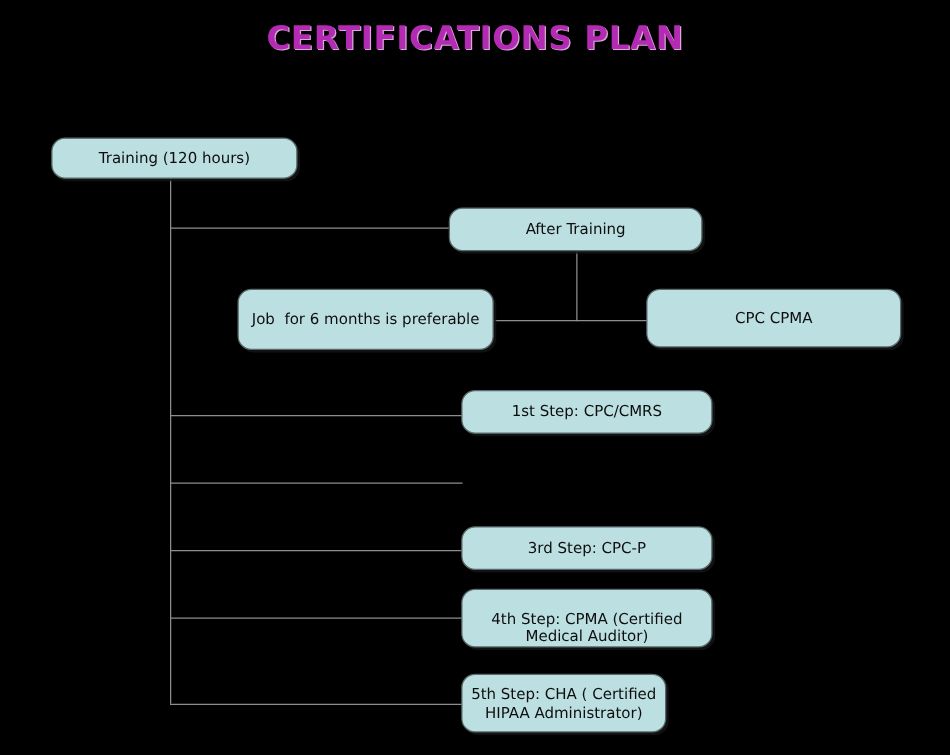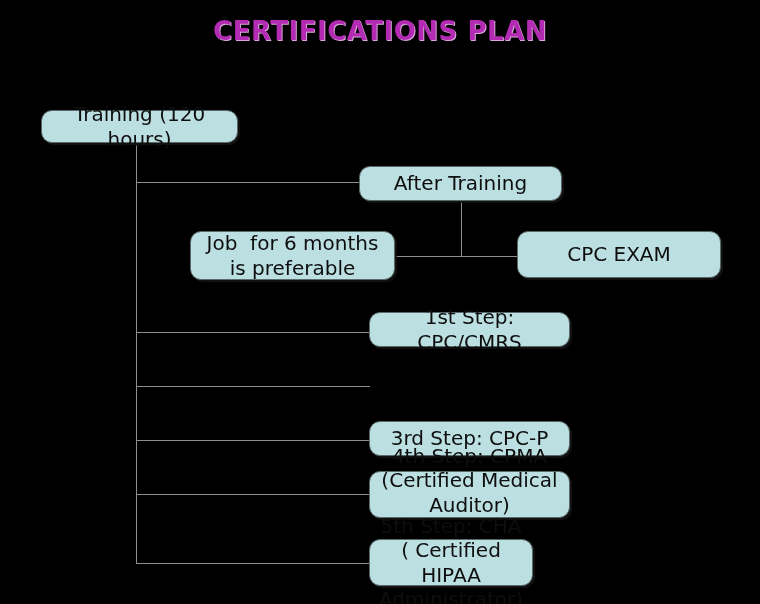--- a/index.html
+++ b/index.html
@@ -32,21 +32,21 @@
     text-shadow: 1px 1px 0 #d9a7d9;
   }
   .node {
     position: absolute;
     box-sizing: border-box;
     background: #bcdfe1;
     border: 1px solid #5a6a6b;
     border-radius: 11px;
     color: #0e0e0e;
     font-family: "DejaVu Sans", sans-serif;
-    font-size: 20px;
+    font-size: 12px;
     line-height: 1.22;
     display: flex;
     align-items: center;
     justify-content: center;
     text-align: center;
     box-shadow: 2px 2px 0 rgba(20,20,20,0.85);
     white-space: pre-wrap;
     padding: 0 6px;
   }
   .edge {
@@ -85,21 +85,21 @@
 
   <div class="node" style="left:359px; top:166px; width:203px; height:35px;">
     <span>After Training</span>
   </div>
 
   <div class="node" style="left:190px; top:231px; width:205px; height:49px;">
     <span>Job  for 6 months is preferable</span>
   </div>
 
   <div class="node" style="left:517px; top:231px; width:204px; height:47px;">
-    <span>CPC EXAM</span>
+    <span>CPC CPMA</span>
   </div>
 
   <div class="node" style="left:369px; top:312px; width:201px; height:35px;">
     <span>1st Step: CPC/CMRS</span>
   </div>
 
 
   <div class="node" style="left:369px; top:421px; width:201px; height:35px;text-align:right;">
     <span>3rd Step: CPC-P</span>
   </div>

